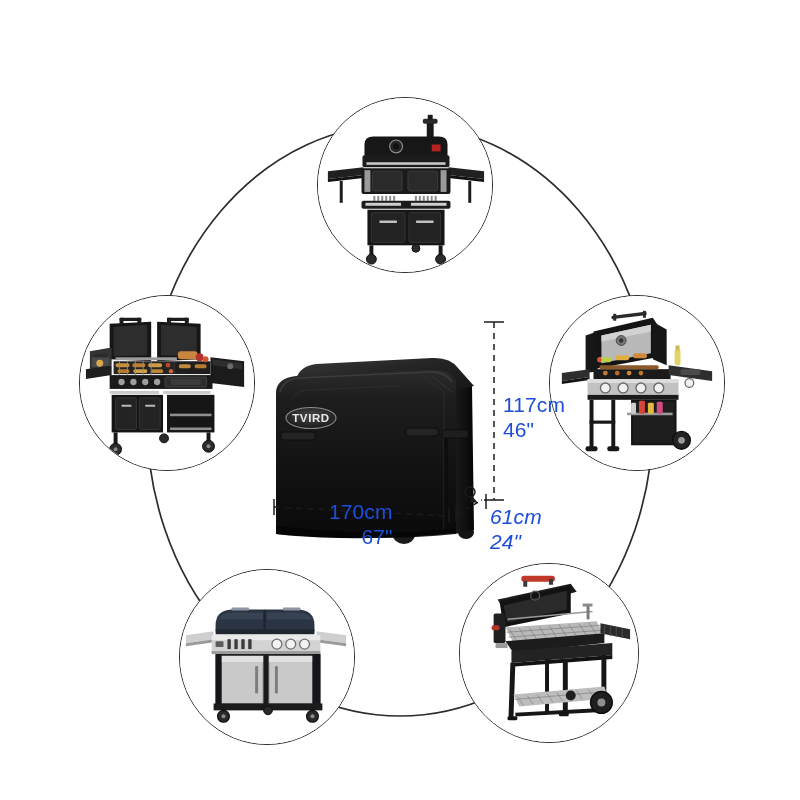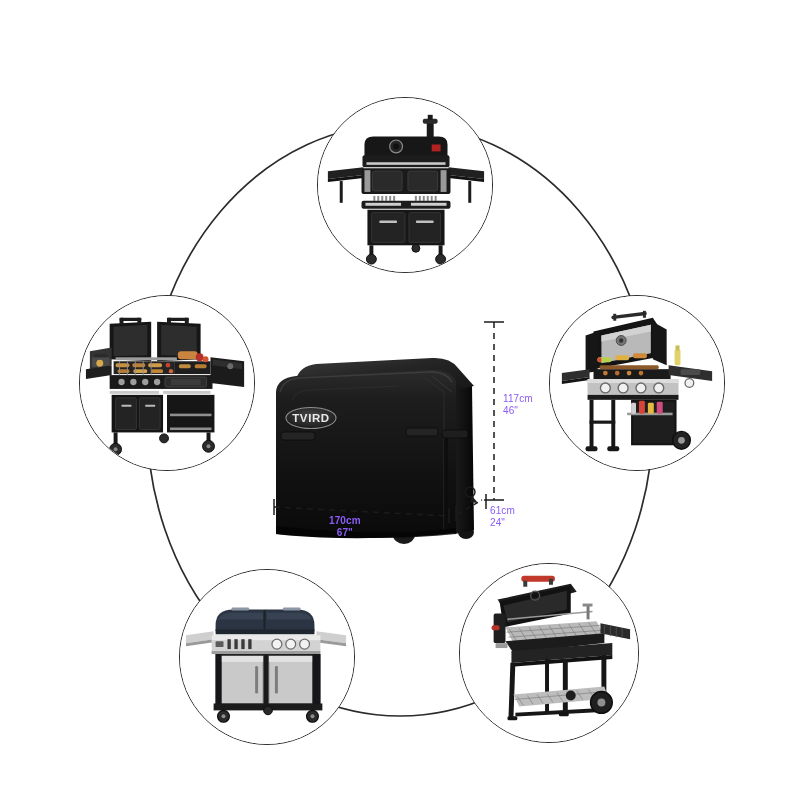--- a/index.html
+++ b/index.html
@@ -35,31 +35,31 @@
     border-radius: 50%;
     background: #ffffff;
     border: 1.6px solid #2e2c2b;
     box-sizing: border-box;
     overflow: hidden;
   }
   .node svg { display: block; width: 100%; height: 100%; }
 
   .dim-text {
     position: absolute;
-    color: #8b5cf6;
-    font-size: 10px;
+    color: #1d4ed8;
+    font-size: 21px;
     line-height: 1.17;
     letter-spacing: 0.1px;
     white-space: nowrap;
     font-family: "Liberation Sans", sans-serif;
   }
   .dim-text .l2 { display: block; }
   .t-height { left: 503px; top: 393px; text-align: left; }
-  .t-width  { left: 329px; top: 515px; text-align: center; font-weight: bold; }
-  .t-depth  { left: 490px; top: 505px; text-align: left; }
+  .t-width  { left: 329px; top: 500px; text-align: right; }
+  .t-depth  { left: 490px; top: 505px; text-align: left; font-style: italic; }
 </style>
 </head>
 <body>
 
 <div id="stage">
 
   <div class="ring-layer">
     <svg viewBox="0 0 800 800" xmlns="http://www.w3.org/2000/svg">
       <ellipse cx="400" cy="420" rx="253" ry="296" fill="none" stroke="#2e2c2b" stroke-width="1.7"></ellipse>
     </svg>

